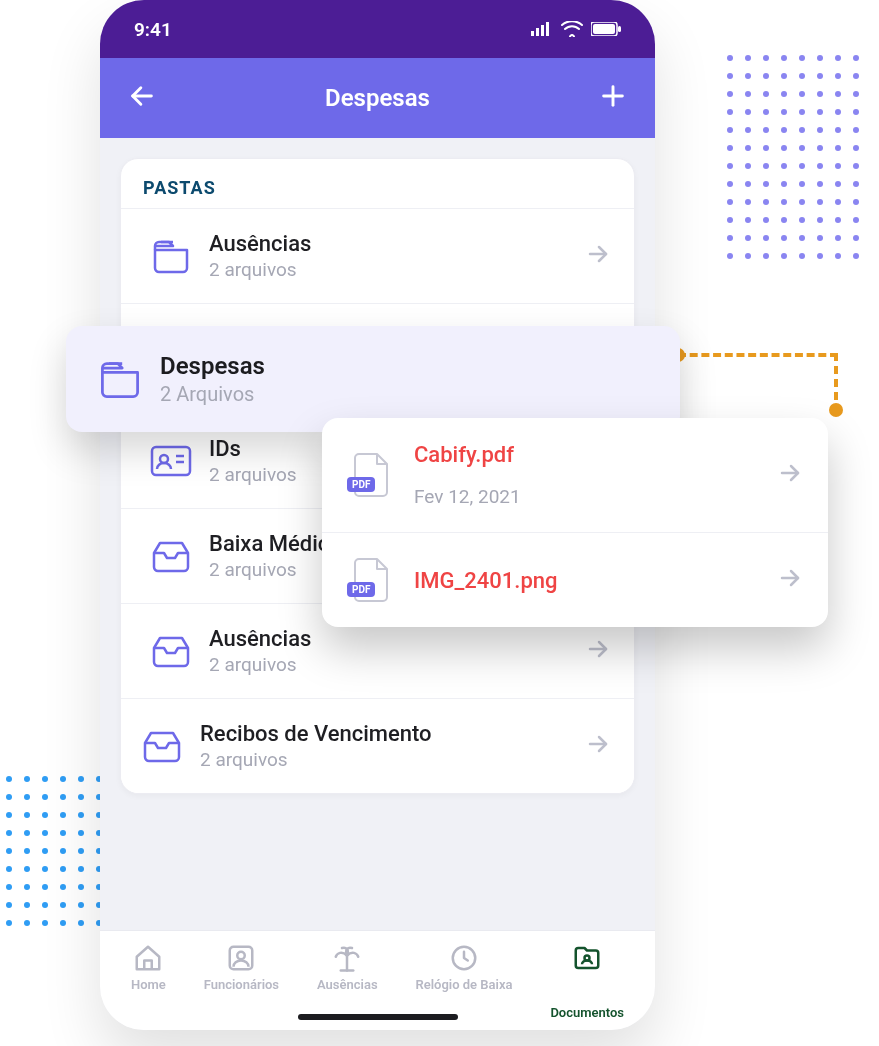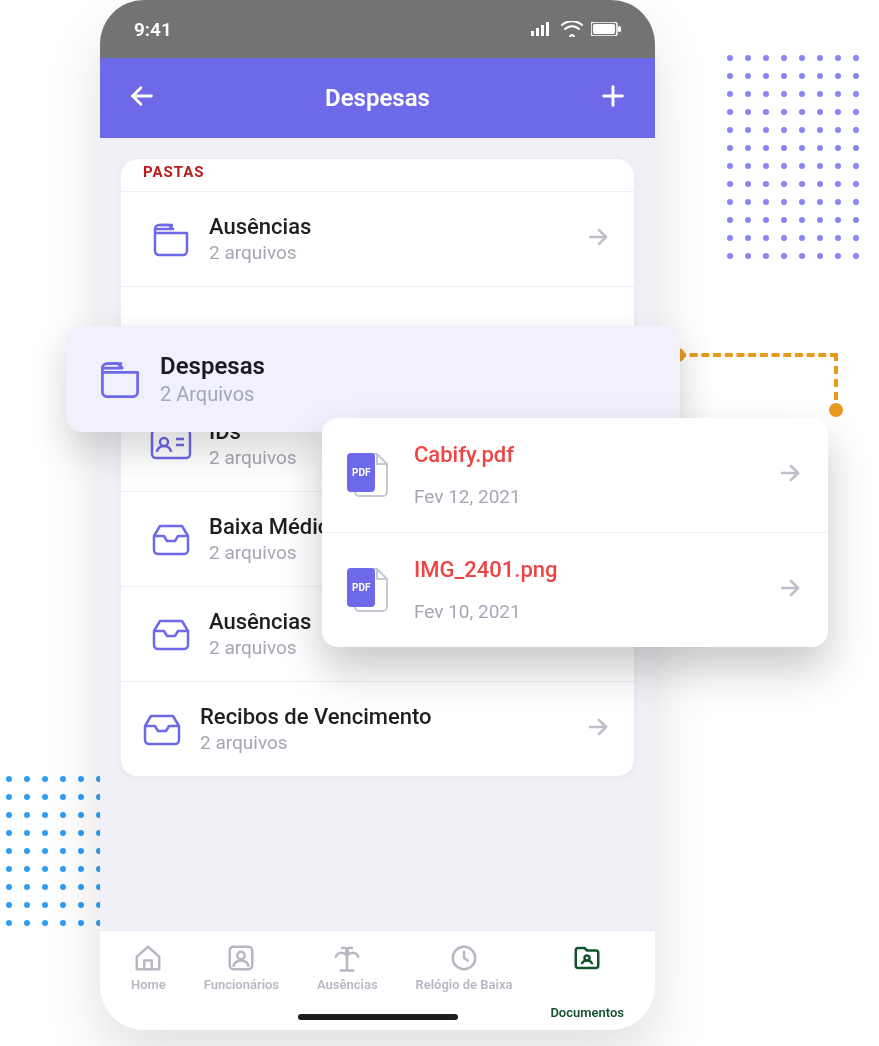--- a/index.html
+++ b/index.html
@@ -63,21 +63,21 @@
     width: 555px;
     height: 1030px;
     background: #F0F1F6;
     border-radius: 44px;
     box-shadow: 0 30px 60px rgba(0,0,0,.12);
     overflow: visible;
   }
 
   .statusbar {
     height: 58px;
-    background: #737373;
+    background: #4c1d95;
     border-radius: 44px 44px 0 0;
     color: #fff;
     display: flex;
     align-items: center;
     justify-content: space-between;
     padding: 0 34px;
     font-size: 19px;
     font-weight: 600;
   }
   .status-right { display: flex; align-items: center; gap: 8px; }
@@ -100,24 +100,24 @@
 
   .card {
     background: #fff;
     border-radius: 18px;
     overflow: visible;
     position: relative;
     box-shadow: 0 2px 6px rgba(0,0,0,.04);
     border: 1px solid #ECECF2;
   }
   .section-label {
-    padding: 4px 22px 10px 22px;
-    font-size: 15px;
+    padding: 18px 22px 10px 22px;
+    font-size: 18px;
     font-weight: 700;
-    color: #b91c1c;
+    color: #0c4a6e;
     letter-spacing: 1px;
   }
 
   .row {
     display: flex;
     align-items: center;
     padding: 22px 24px;
     border-top: 1px solid #EEEFF4;
     position: relative;
     background: #fff;
@@ -236,21 +236,21 @@
 
   .pdf-icon { position:relative; width:38px; height:46px; }
   .pdf-icon svg { width:38px; height:46px; }
   .pdf-badge {
     position:absolute;
     left:-6px; bottom:6px;
     background:#6E69E9;
     color:#fff;
     font-size:10px;
     font-weight:700;
-    padding:14px 5px;
+    padding:2px 5px;
     border-radius:4px;
   }
 </style>
 </head>
 <body>
 
 <div class="dot-grid dots-purple">
     <span></span>
     <span></span>
     <span></span>
@@ -646,21 +646,20 @@
       <div class="pdf-icon">
         <svg viewBox="0 0 38 46" fill="none" stroke="#C7C8D4" stroke-width="2" stroke-linejoin="round">
             <path d="M6 2 h18 l10 10 v28 a4 4 0 0 1 -4 4 H6 a4 4 0 0 1 -4 -4 V6 a4 4 0 0 1 4 -4 Z"></path>
             <path d="M24 2 v10 h10"></path>
           </svg>
         <span class="pdf-badge">PDF</span>
       </div>
     </div>
     <div class="text-slot">
       <div class="title-text">IMG_2401.png</div>
-      <div class="sub-text">Fev 10, 2021</div>
     </div>
     <span class="chev">
       <svg width="24" height="24" viewBox="0 0 24 24" fill="none" stroke="currentColor" stroke-width="2.5" stroke-linecap="round" stroke-linejoin="round">
           <line x1="4" y1="12" x2="20" y2="12"></line>
           <polyline points="13 5 20 12 13 19"></polyline>
         </svg>
     </span>
   </div>
 </div>
 

